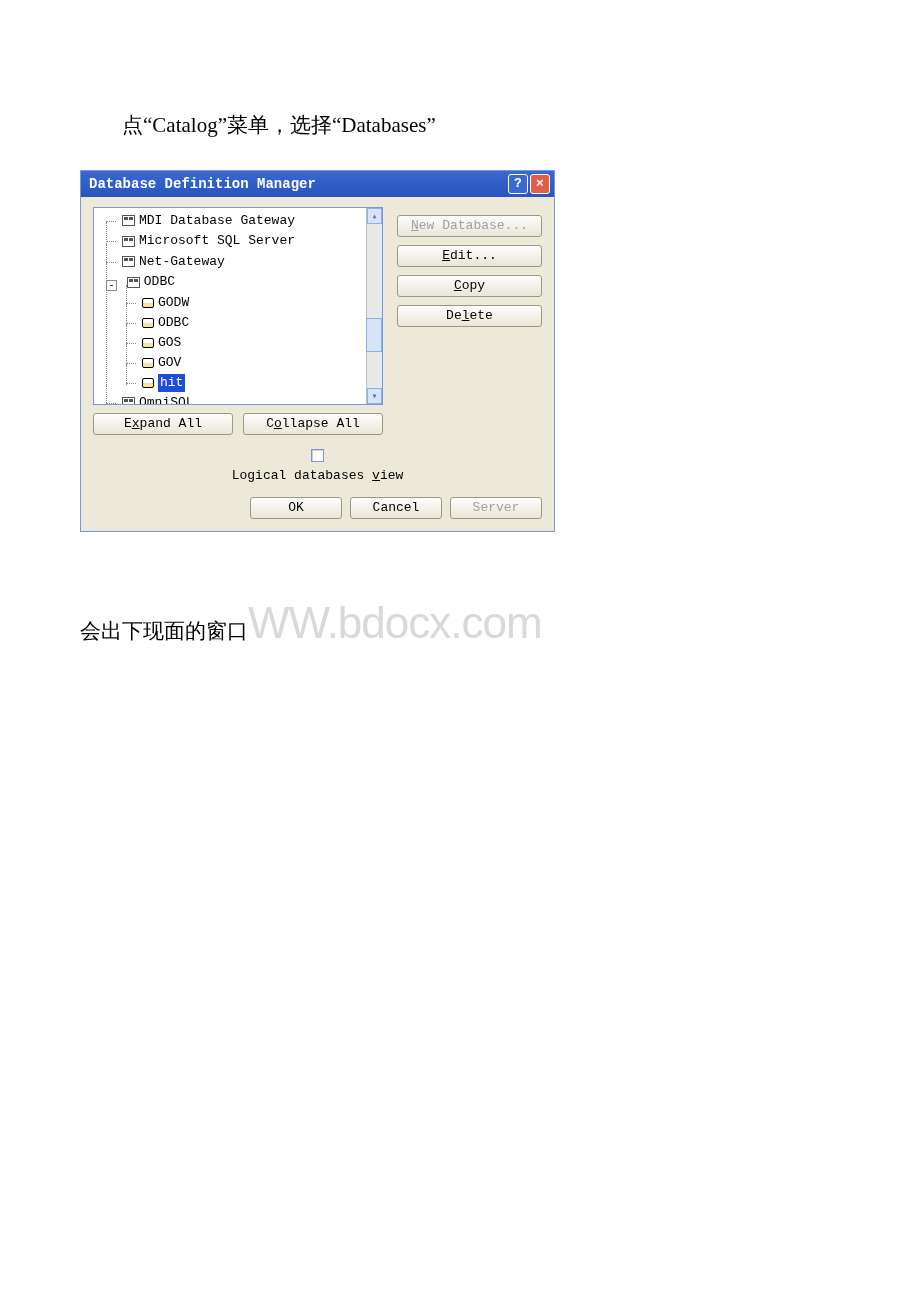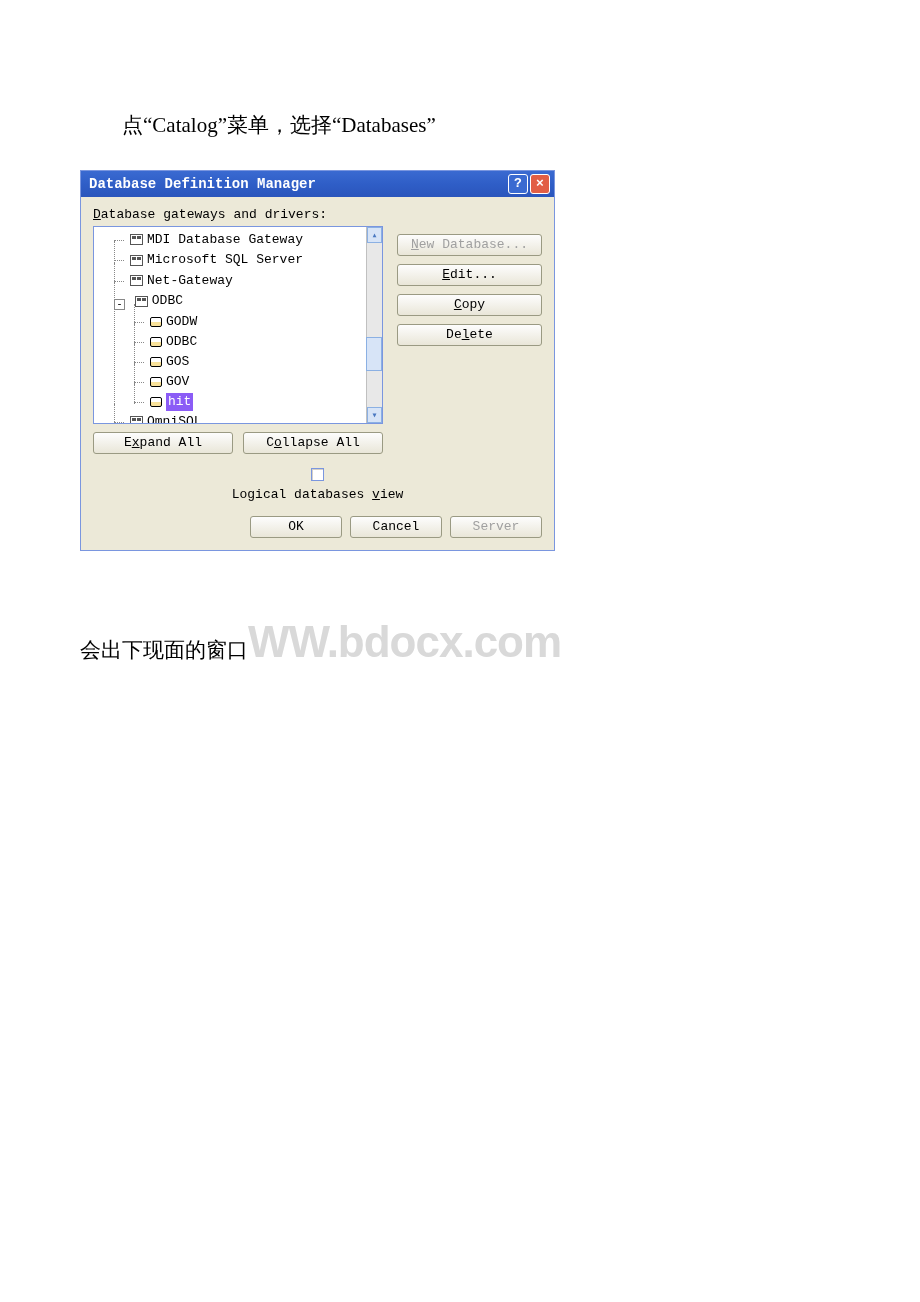--- a/index.html
+++ b/index.html
@@ -60,21 +60,21 @@
   }
   .label-gw { margin-bottom: 4px; }
   .u { text-decoration: underline; }
   .content-row { display: flex; gap: 14px; align-items: flex-start; }
   .tree-wrap { flex: 0 0 290px; }
   .tree {
     background: #fff;
     border: 1px solid #7a96df;
     height: 198px;
     position: relative;
-    padding: 4px 0 4px 16px;
+    padding: 4px 0 4px 8px;
     overflow: hidden;
   }
   .tree-scroll {
     position: absolute; right: 0; top: 0; bottom: 0; width: 16px;
     background: #e8e8e8;
     border-left: 1px solid #c0c0c0;
     display: flex; flex-direction: column; justify-content: space-between;
   }
   .sb-btn {
     height: 16px;
@@ -135,21 +135,21 @@
   .ico-gw::before { left: 1px; top: 1px; width: 4px; height: 3px; }
   .ico-gw::after { left: 6px; top: 1px; width: 4px; height: 3px; }
   .ico-db {
     display: inline-block; width: 12px; height: 10px;
     border: 1px solid #000;
     border-radius: 2px 2px 2px 2px;
     background: linear-gradient(to bottom, #fff 50%, #f9e29a 50%);
     position: relative;
   }
   .selnode {
-    background: #8b5cf6;
+    background: #1d4ed8;
     color: #fff;
     padding: 0 2px;
   }
   .nested { padding-left: 16px; }
   .btn-col { flex: 1; display: flex; flex-direction: column; gap: 8px; padding-top: 8px; }
   .winbtn {
     height: 22px;
     background: linear-gradient(to bottom, #fdfdfd, #e9e6d8);
     border: 1px solid #9a9a83;
     border-radius: 3px;
@@ -173,43 +173,40 @@
   .para2 {
     font-size: 21px;
     color: #000;
     line-height: 1.6;
     margin-top: 56px;
   }
   .para2 .ind { text-indent: 2em; display: block; }
   .watermark {
     color: #d9d9d9;
     font-family: Arial, sans-serif;
-    font-weight: bold;
+    font-weight: normal;
     font-size: 44px;
     letter-spacing: -1px;
   }
 </style>
 </head>
 <body>
 
 <div class="page">
   <p class="instr first">点“Catalog”菜单，选择“Databases”</p>
 
   <div class="dialog">
     <div class="titlebar">
       <span class="titlebar-text">Database Definition Manager</span>
       <div class="tb-btns">
         <div class="tb-btn tb-help">?</div>
         <div class="tb-btn tb-close">×</div>
       </div>
     </div>
     <div class="dialog-body">
-      <div class="label-gw">
-        <span class="u">D</span><span>atabase gateways and drivers:</span>
-      </div>
 
       <div class="content-row">
         <div class="tree-wrap">
           <div class="tree">
             <ul>
               <li><span class="node">
                     <span class="ico-gw"></span>
                     <span>MDI Database Gateway</span>
                   </span></li>
               <li><span class="node">

